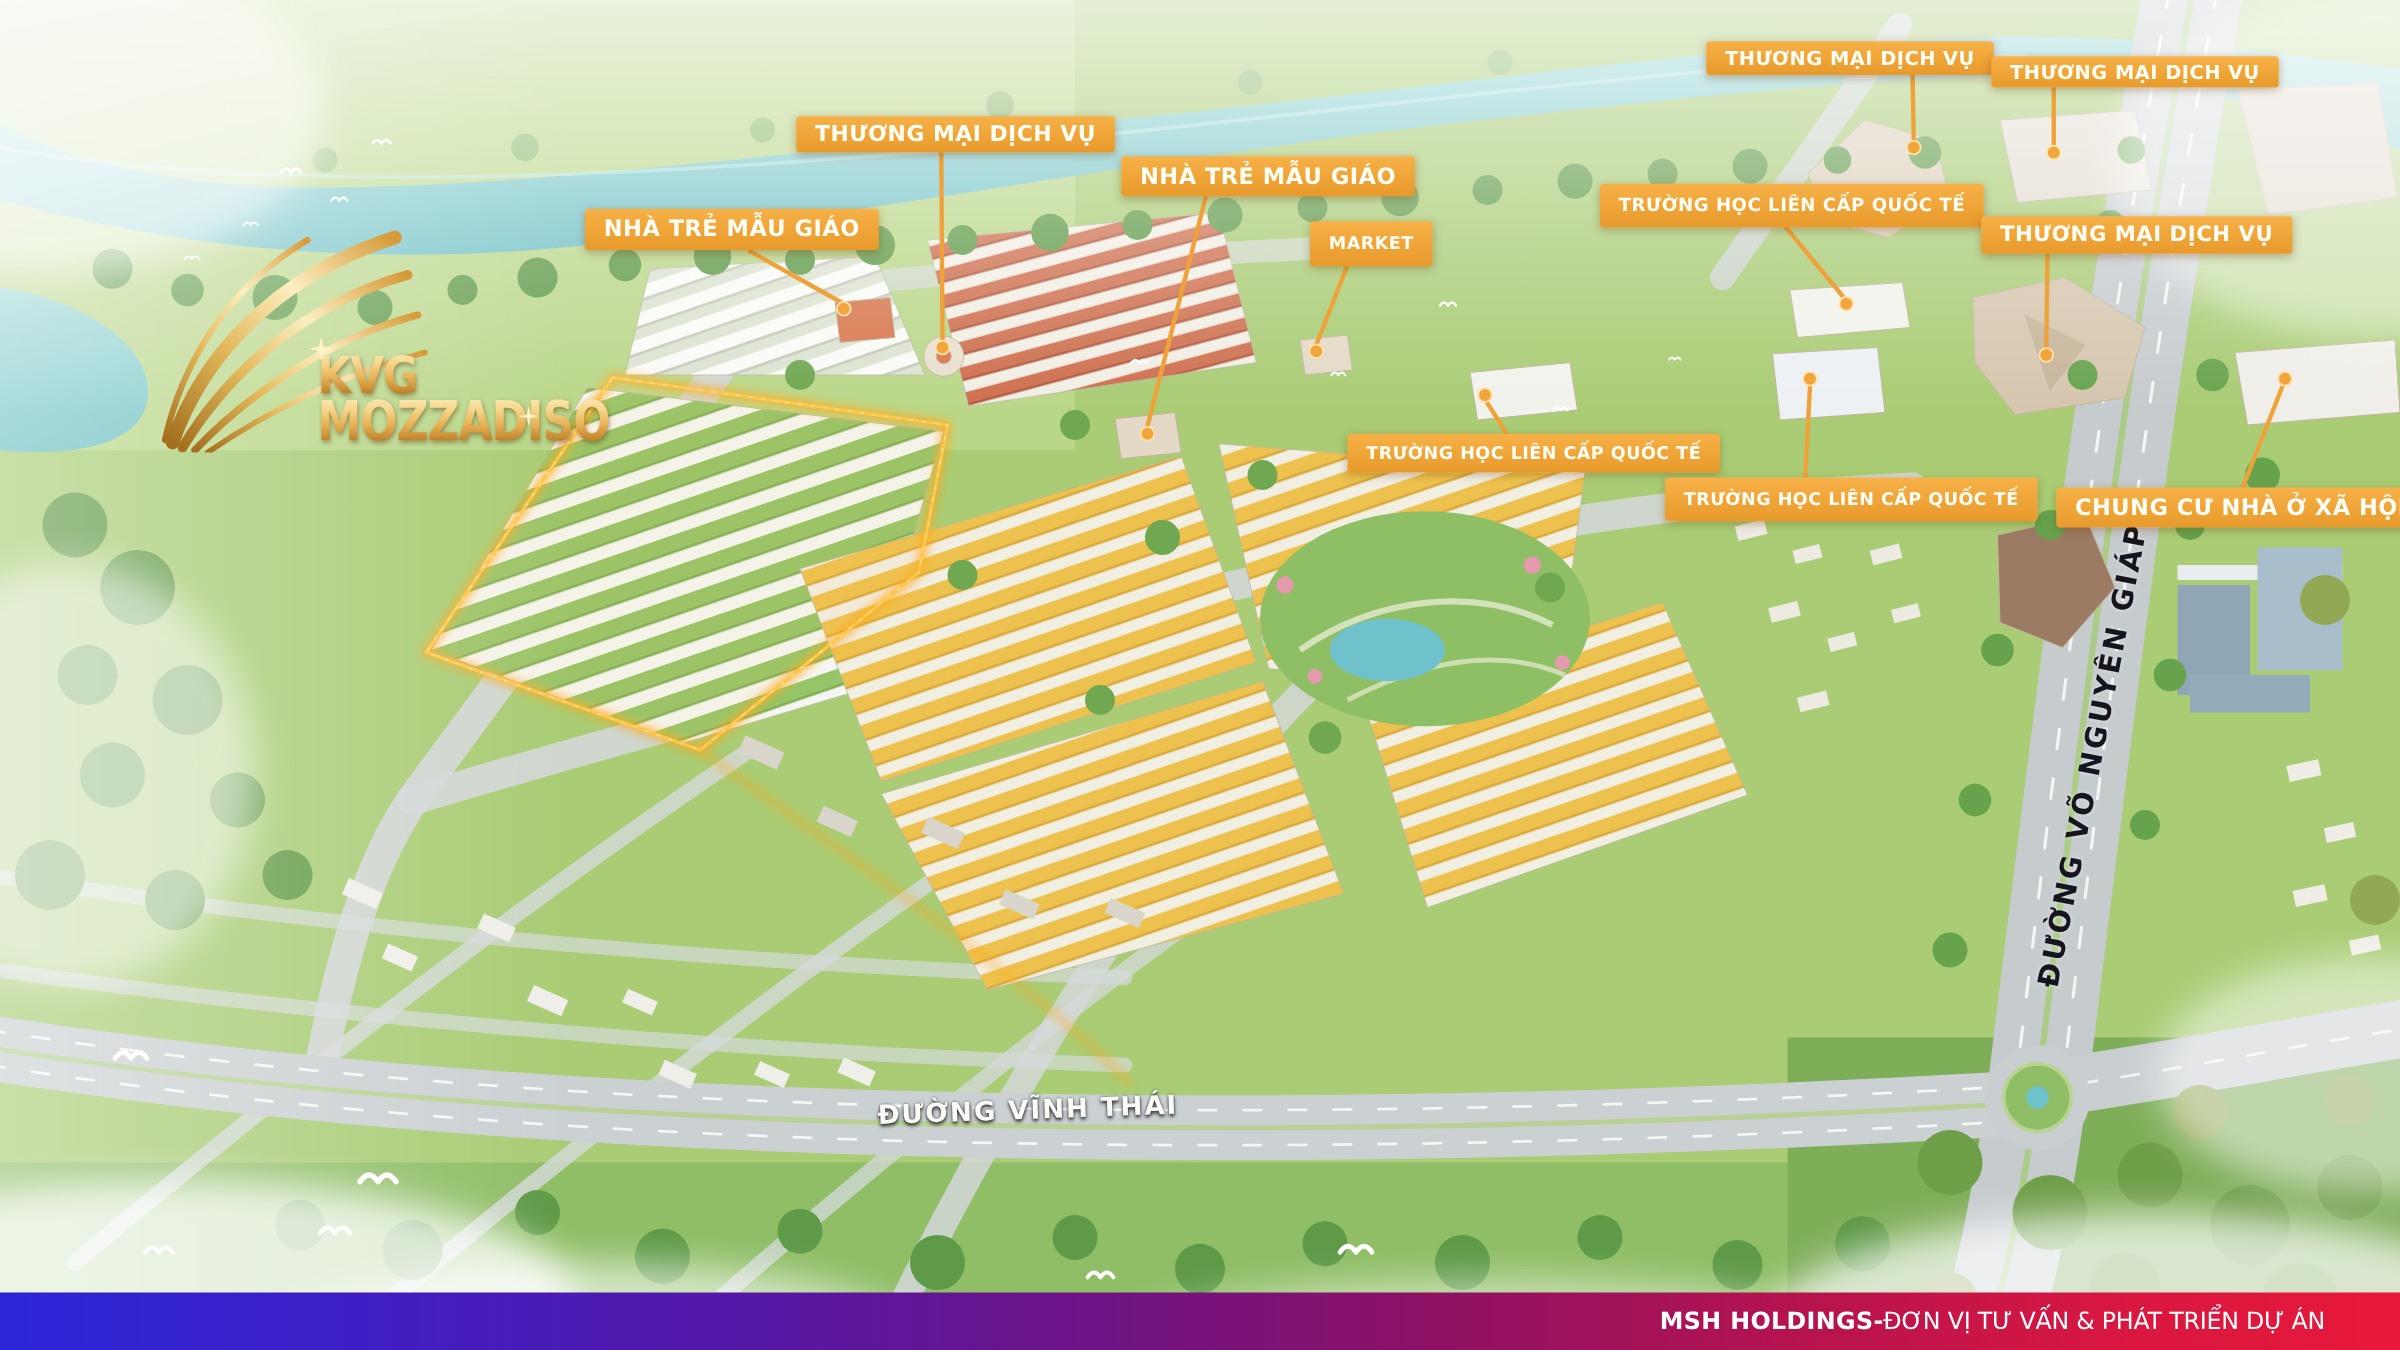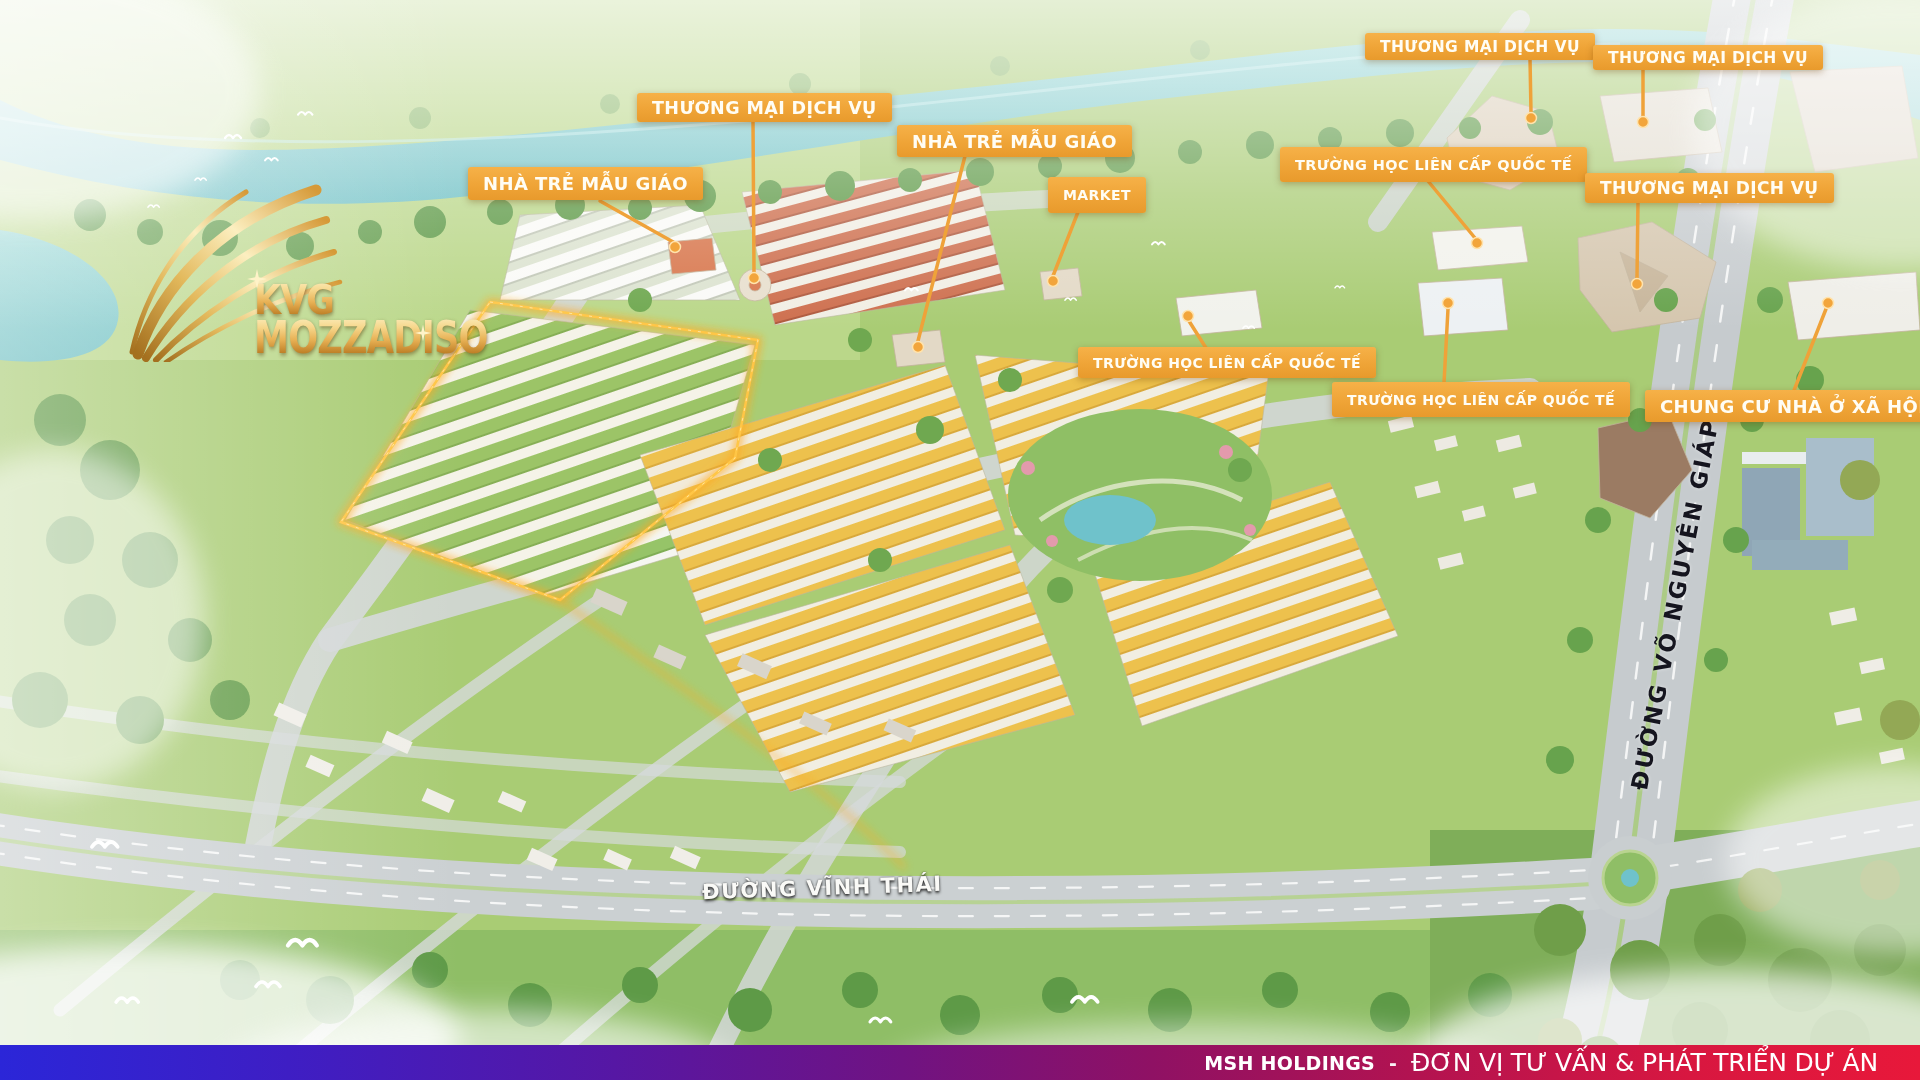--- a/index.html
+++ b/index.html
@@ -21,27 +21,27 @@
   .logo{position:absolute;left:118px;top:176px;width:400px;height:210px;z-index:20;}
   .logo .wing{position:absolute;left:0;top:6px;}
   .gold-text{position:absolute;font-weight:bold;transform-origin:left top;
       background:linear-gradient(180deg,#FDF4CC 0%,#F6D78C 30%,#E7B054 55%,#BC7D24 82%,#8F5A16 100%);
       -webkit-background-clip:text;background-clip:text;color:transparent;
       filter:drop-shadow(1px 2px 2px rgba(80,45,0,.45));letter-spacing:-1px;}
   .brand{left:136px;top:100px;font-size:41px;transform:scaleX(.85);}
   .project{left:136px;top:136px;font-size:44px;transform:scaleX(.80);}
   .sparkle{position:absolute;z-index:21;}
   
-  .footer{position:absolute;left:0;bottom:0;width:1920px;height:35px;z-index:30;
-      display:flex;align-items:center;justify-content:flex-end;gap:14px;
-      padding-right:42px;box-sizing:border-box;color:#fff;
+  .footer{position:absolute;left:0;bottom:0;width:1920px;height:46px;z-index:30;
+      display:flex;align-items:center;justify-content:flex-end;
+      padding-right:60px;box-sizing:border-box;color:#fff;
       background:linear-gradient(90deg,#2B26D8 0%,#3E1EC4 15%,#5617A4 32%,#701382 47%,#8F1164 60%,#B31350 74%,#D81740 88%,#E8183A 100%);}
   .footer .company{font-size:19px;font-weight:bold;letter-spacing:.3px;}
   .footer .sep{font-size:19px;font-weight:bold;opacity:.95;}
-  .footer .tagline{font-size:25px;font-weight:500;letter-spacing:-.2px;}
+  .footer .tagline{font-size:19px;font-weight:500;letter-spacing:-.2px;}
 </style>
 </head>
 <body>
 
 <div class="stage">
 
   <svg class="scene" width="1920" height="1080" viewBox="0 0 1920 1080">
     <defs>
       <linearGradient id="hazeTop" x1="0" y1="0" x2="0" y2="1">
         <stop offset="0" stop-color="#FFFFFF" stop-opacity=".7"></stop>

